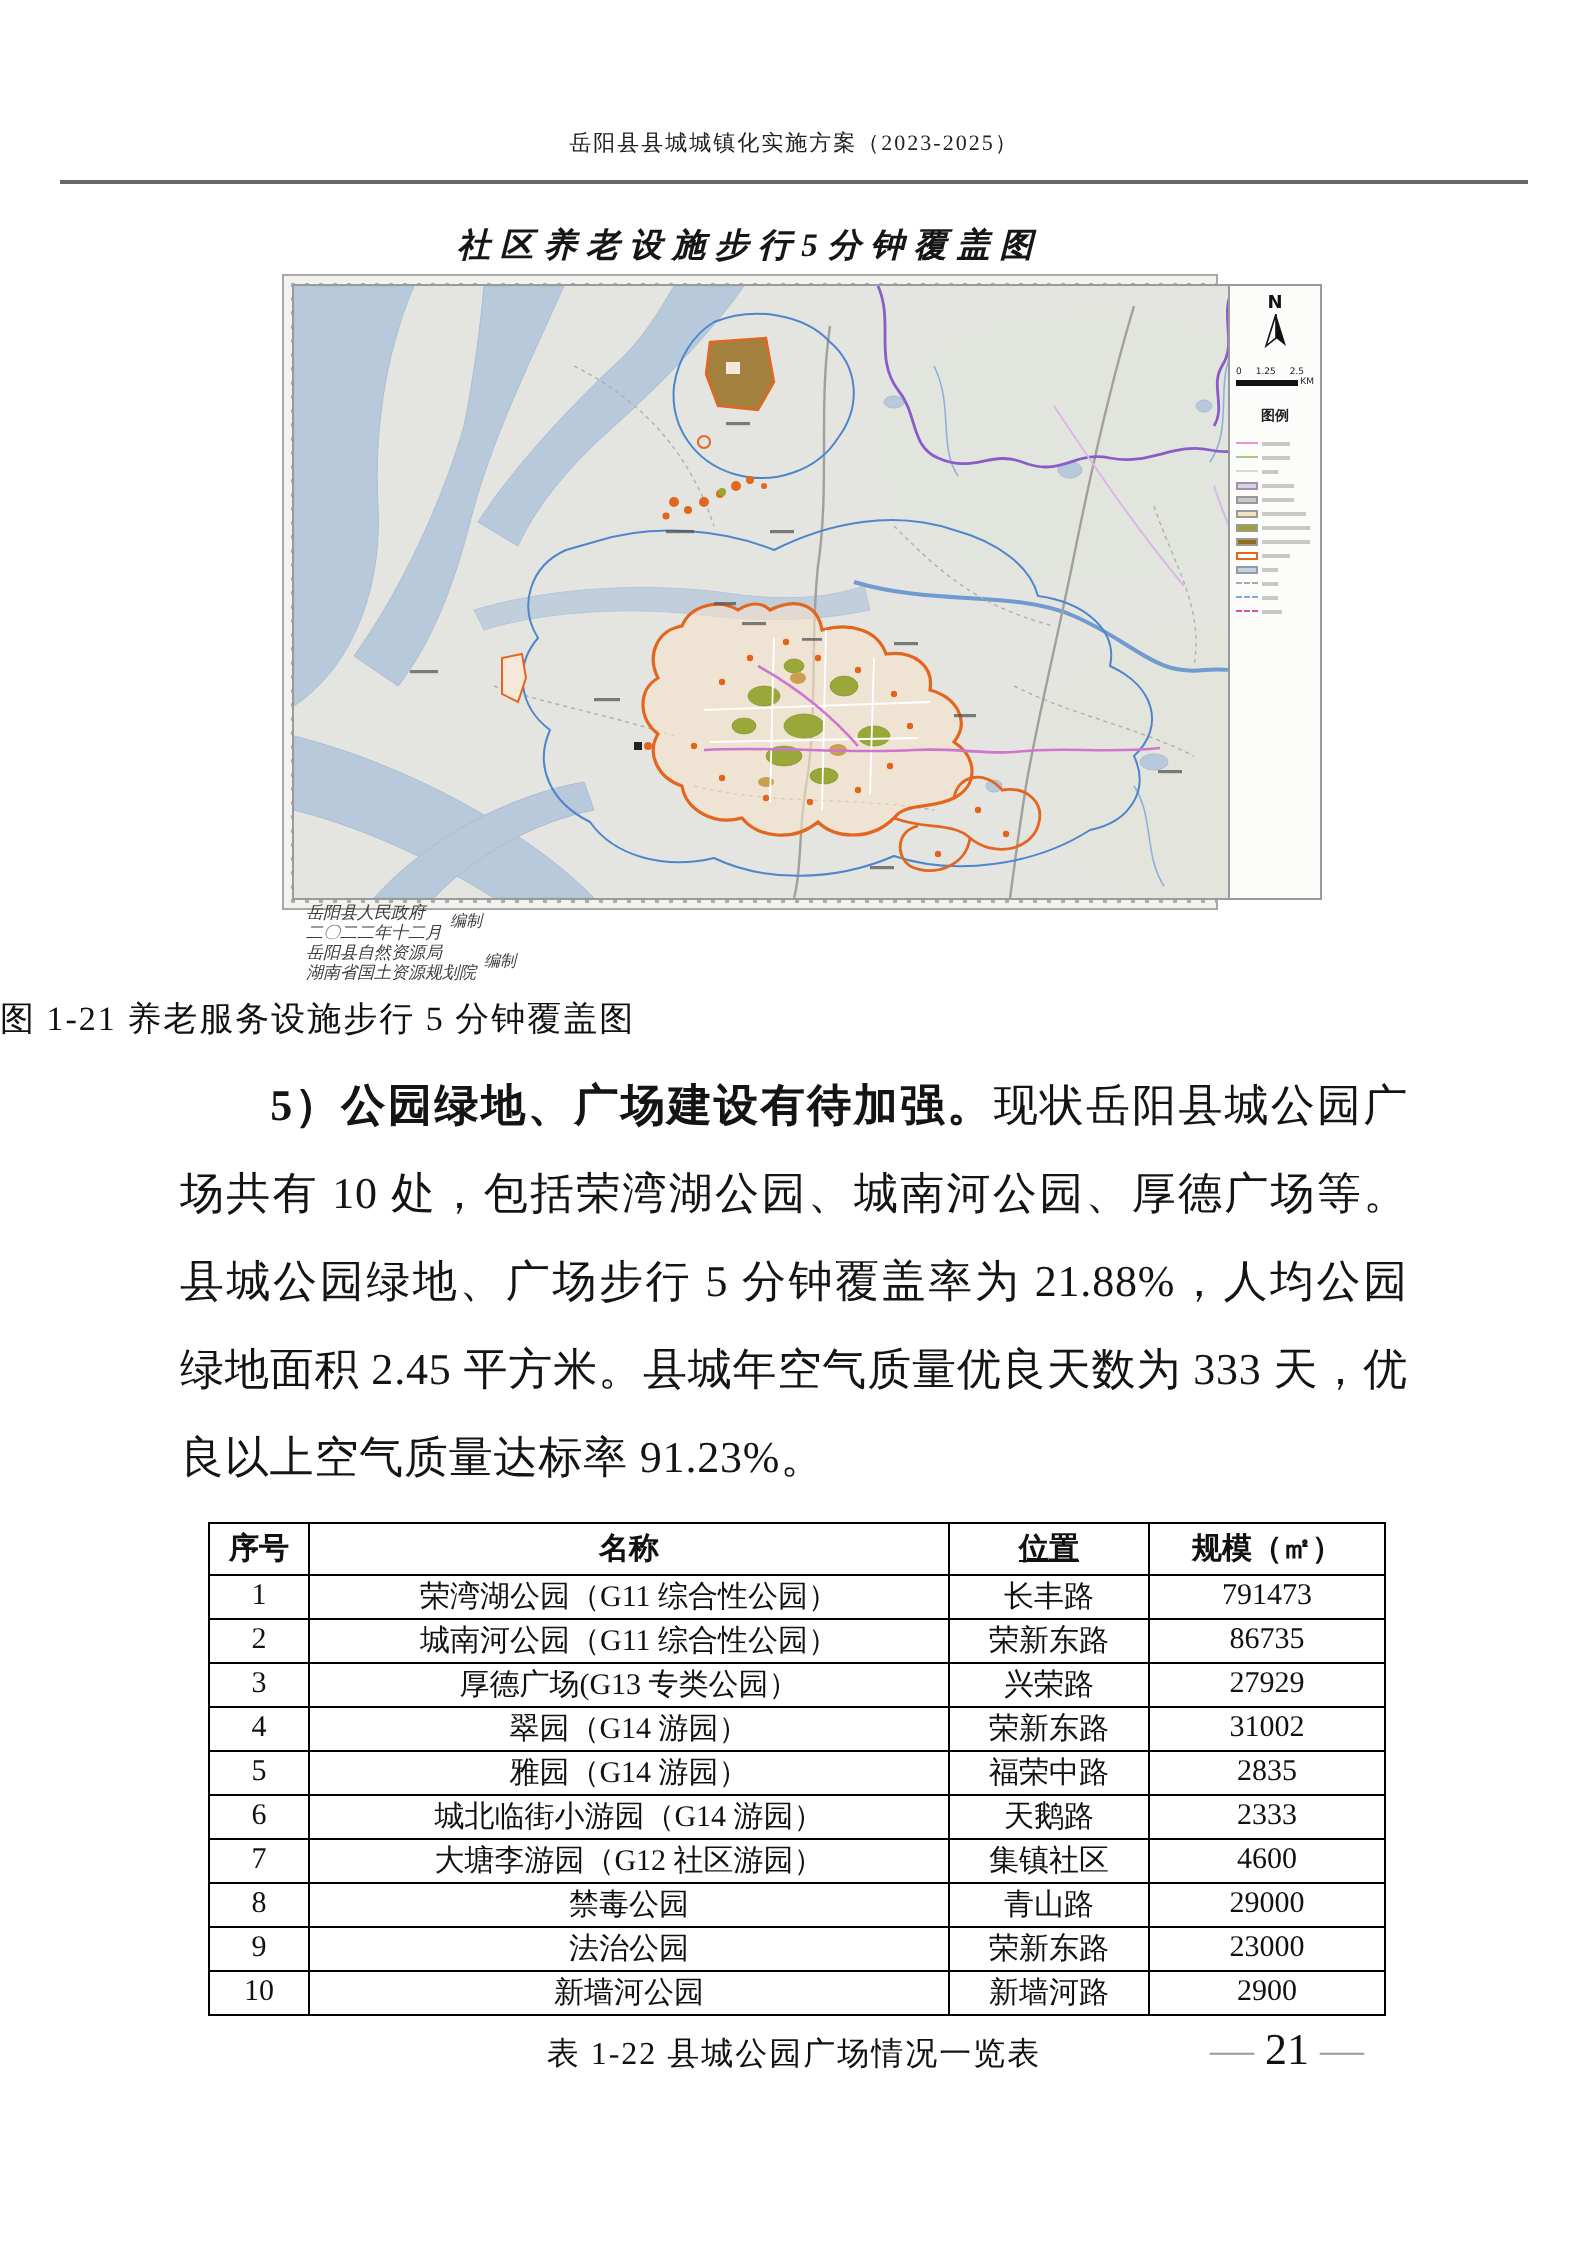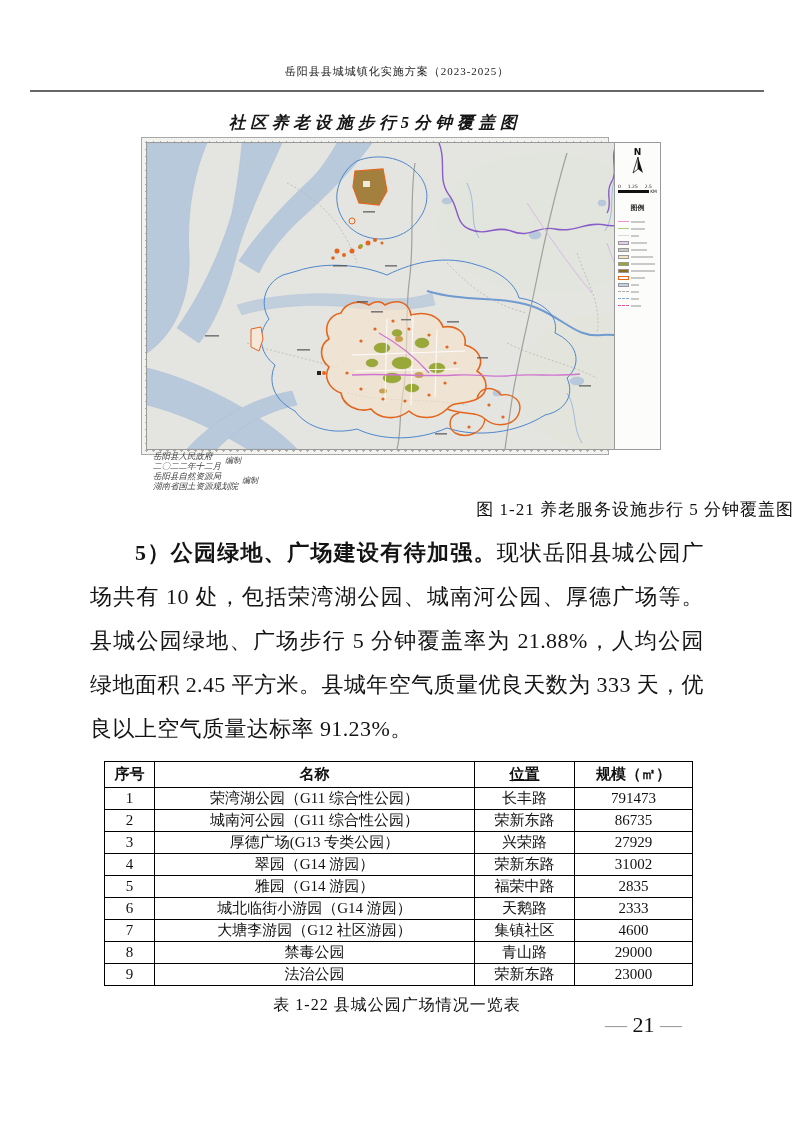--- a/index.html
+++ b/index.html
@@ -31,21 +31,21 @@
   .legend-title{text-align:center;font-size:7px;font-weight:bold;color:#222;margin:9px 0 5px 0;
                 font-family:"Liberation Serif","DejaVu Serif",serif;}
   .legend-item{display:flex;align-items:center;height:7px;}
   .lg-swatch{width:11px;height:4px;flex:0 0 11px;margin-right:2px;box-sizing:border-box;}
   .lg-label{height:2px;background:#bcbcbc;opacity:.8;}
   
   .credits{display:flex;justify-content:center;padding:3px 8px 0 12px;height:26px;flex-direction:column;}
   .credit{display:flex;align-items:center;font-size:8.5px;line-height:10px;color:#3c3c3c;font-style:italic;}
   .credit .lines{text-align:left;}
   .credit .bianzhi{margin-left:4px;font-size:8px;}
-  .fig-caption{text-align:right;font-size:17px;margin-top:14px;color:#111;letter-spacing:1px;}
+  .fig-caption{text-align:left;font-size:17px;margin-top:14px;color:#111;letter-spacing:1px;}
   
   .paragraph{margin:10px 90px 0 90px;font-size:22px;line-height:44px;text-align:justify;
              text-indent:2.05em;letter-spacing:0.4px;color:#141414;}
   .paragraph b{letter-spacing:0.6px;}
   
   table.parks-table{border-collapse:collapse;margin:10px 0 0 104px;table-layout:fixed;
         font-size:15px;color:#111;}
   table.parks-table th,table.parks-table td{border:1px solid #000;text-align:center;padding:0 2px;
         overflow:hidden;white-space:nowrap;}
   table.parks-table{border:1.5px solid #000;}
@@ -388,20 +388,26 @@
           <td>禁毒公园</td>
           <td>青山路</td>
           <td>29000</td>
         </tr>
         <tr>
           <td>9</td>
           <td>法治公园</td>
           <td>荣新东路</td>
           <td>23000</td>
         </tr>
+        <tr>
+          <td>10</td>
+          <td>新墙河公园</td>
+          <td>新墙河路</td>
+          <td>2900</td>
+        </tr>
       </tbody>
   </table>
 
   <div class="table-caption">表 1-22 县城公园广场情况一览表</div>
 
   <div class="page-number">
     <span class="dash">—</span>
     <span>21</span>
     <span class="dash">—</span>
   </div>

